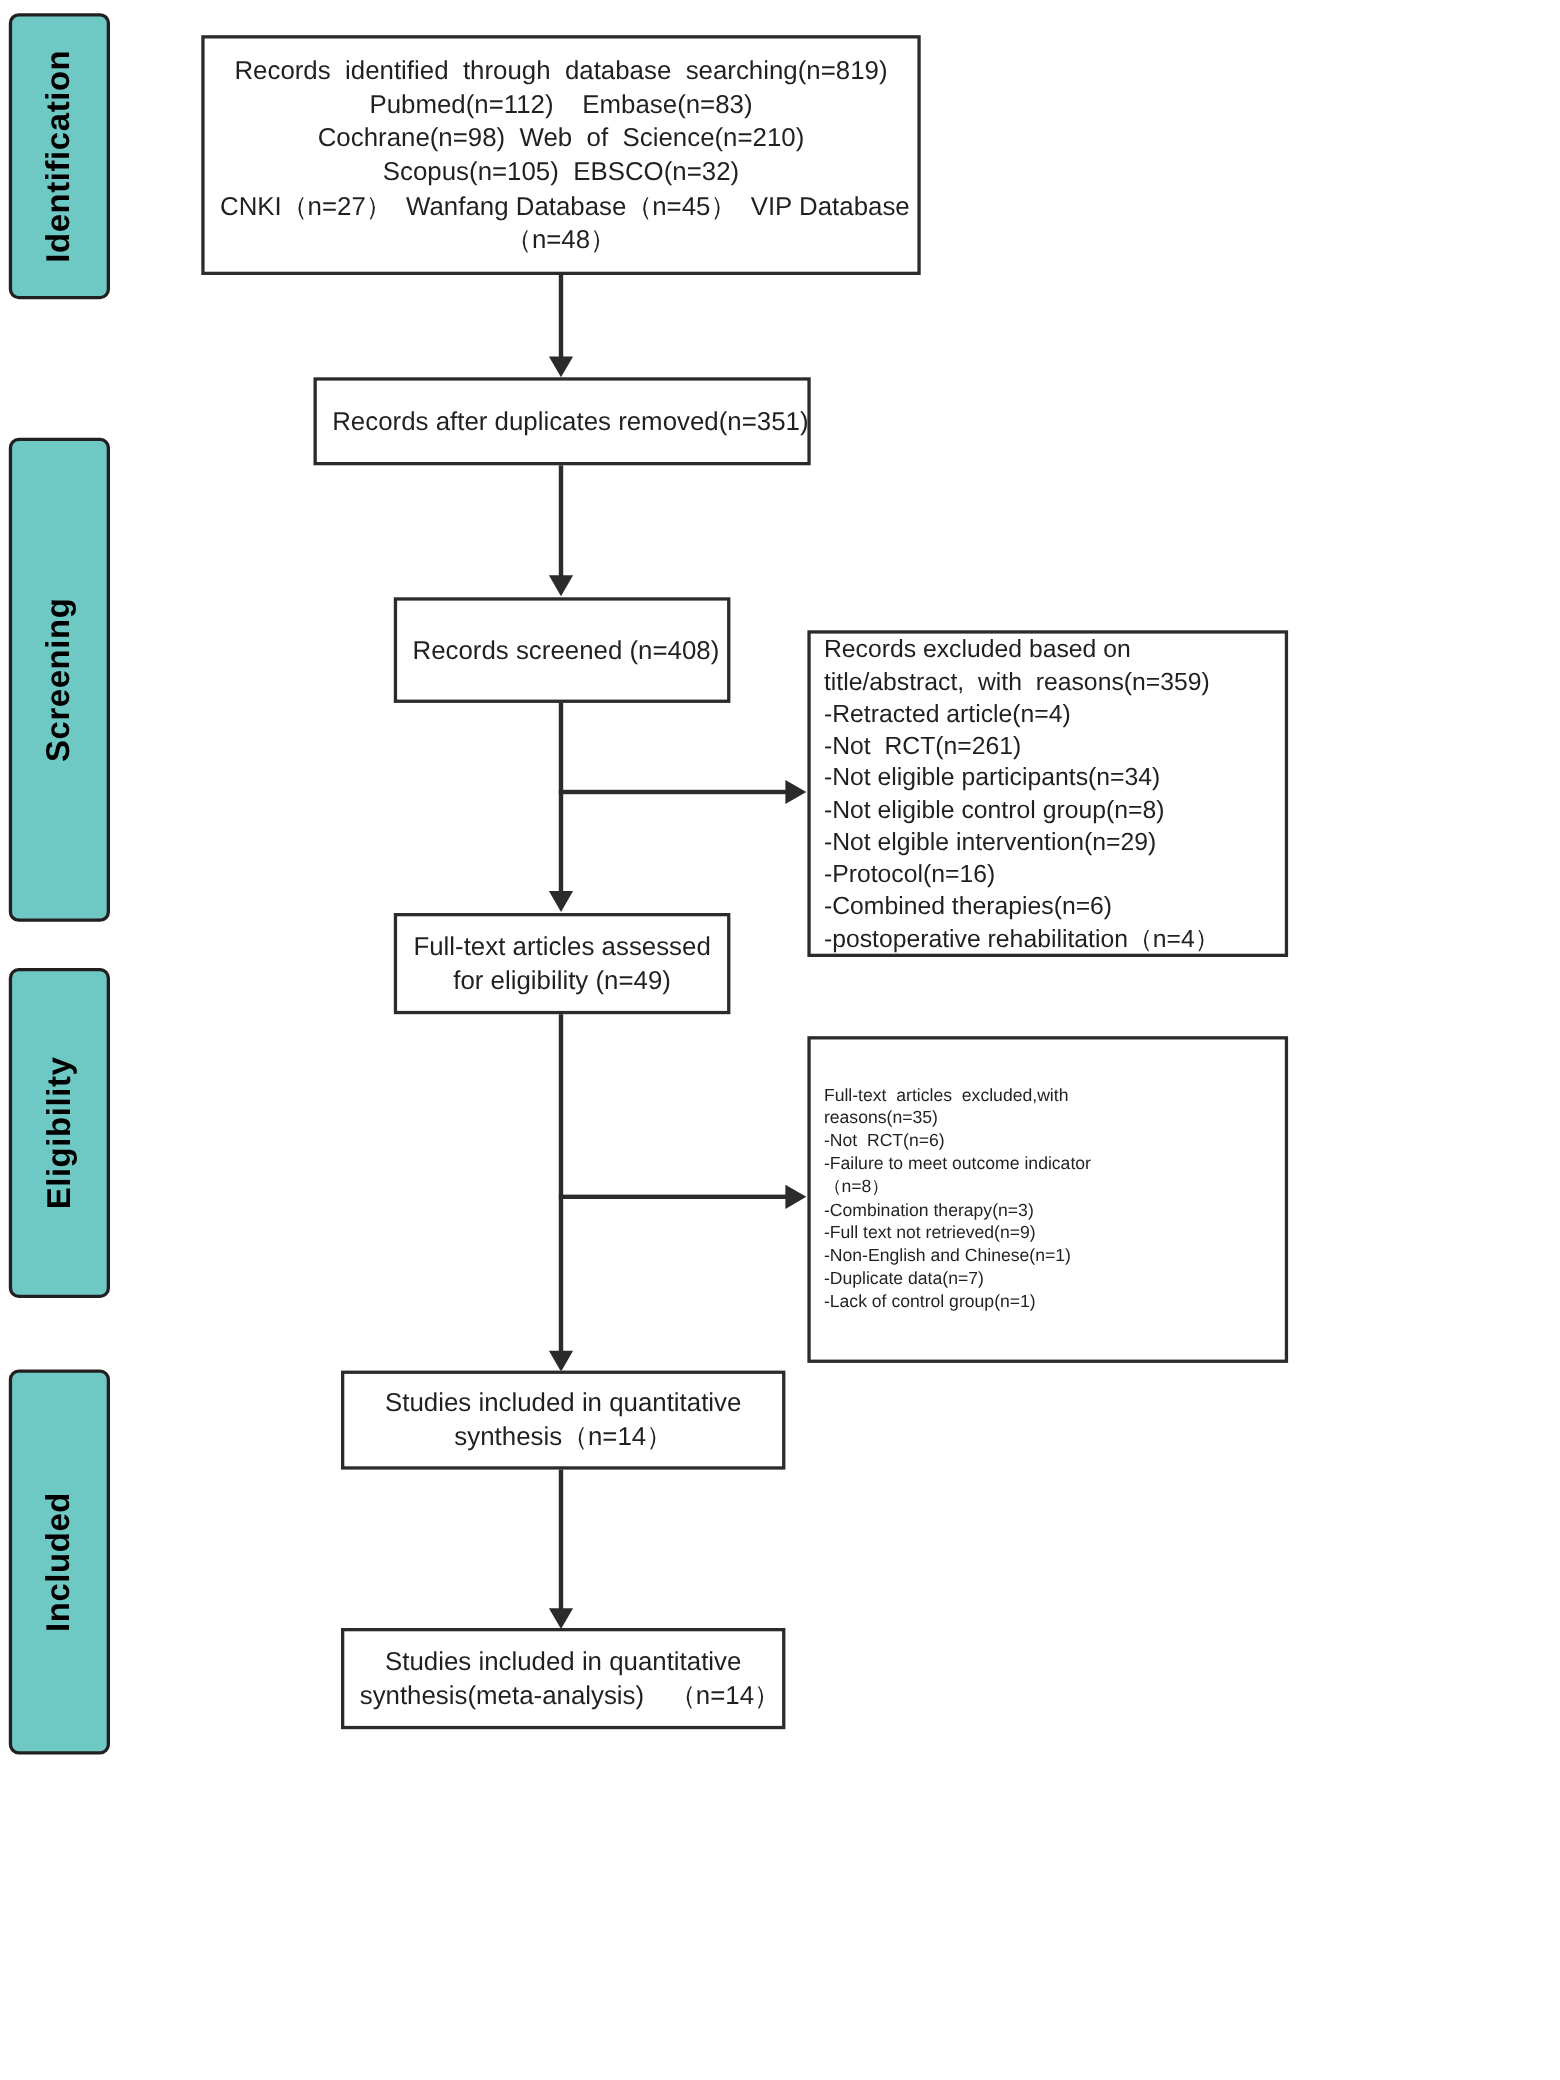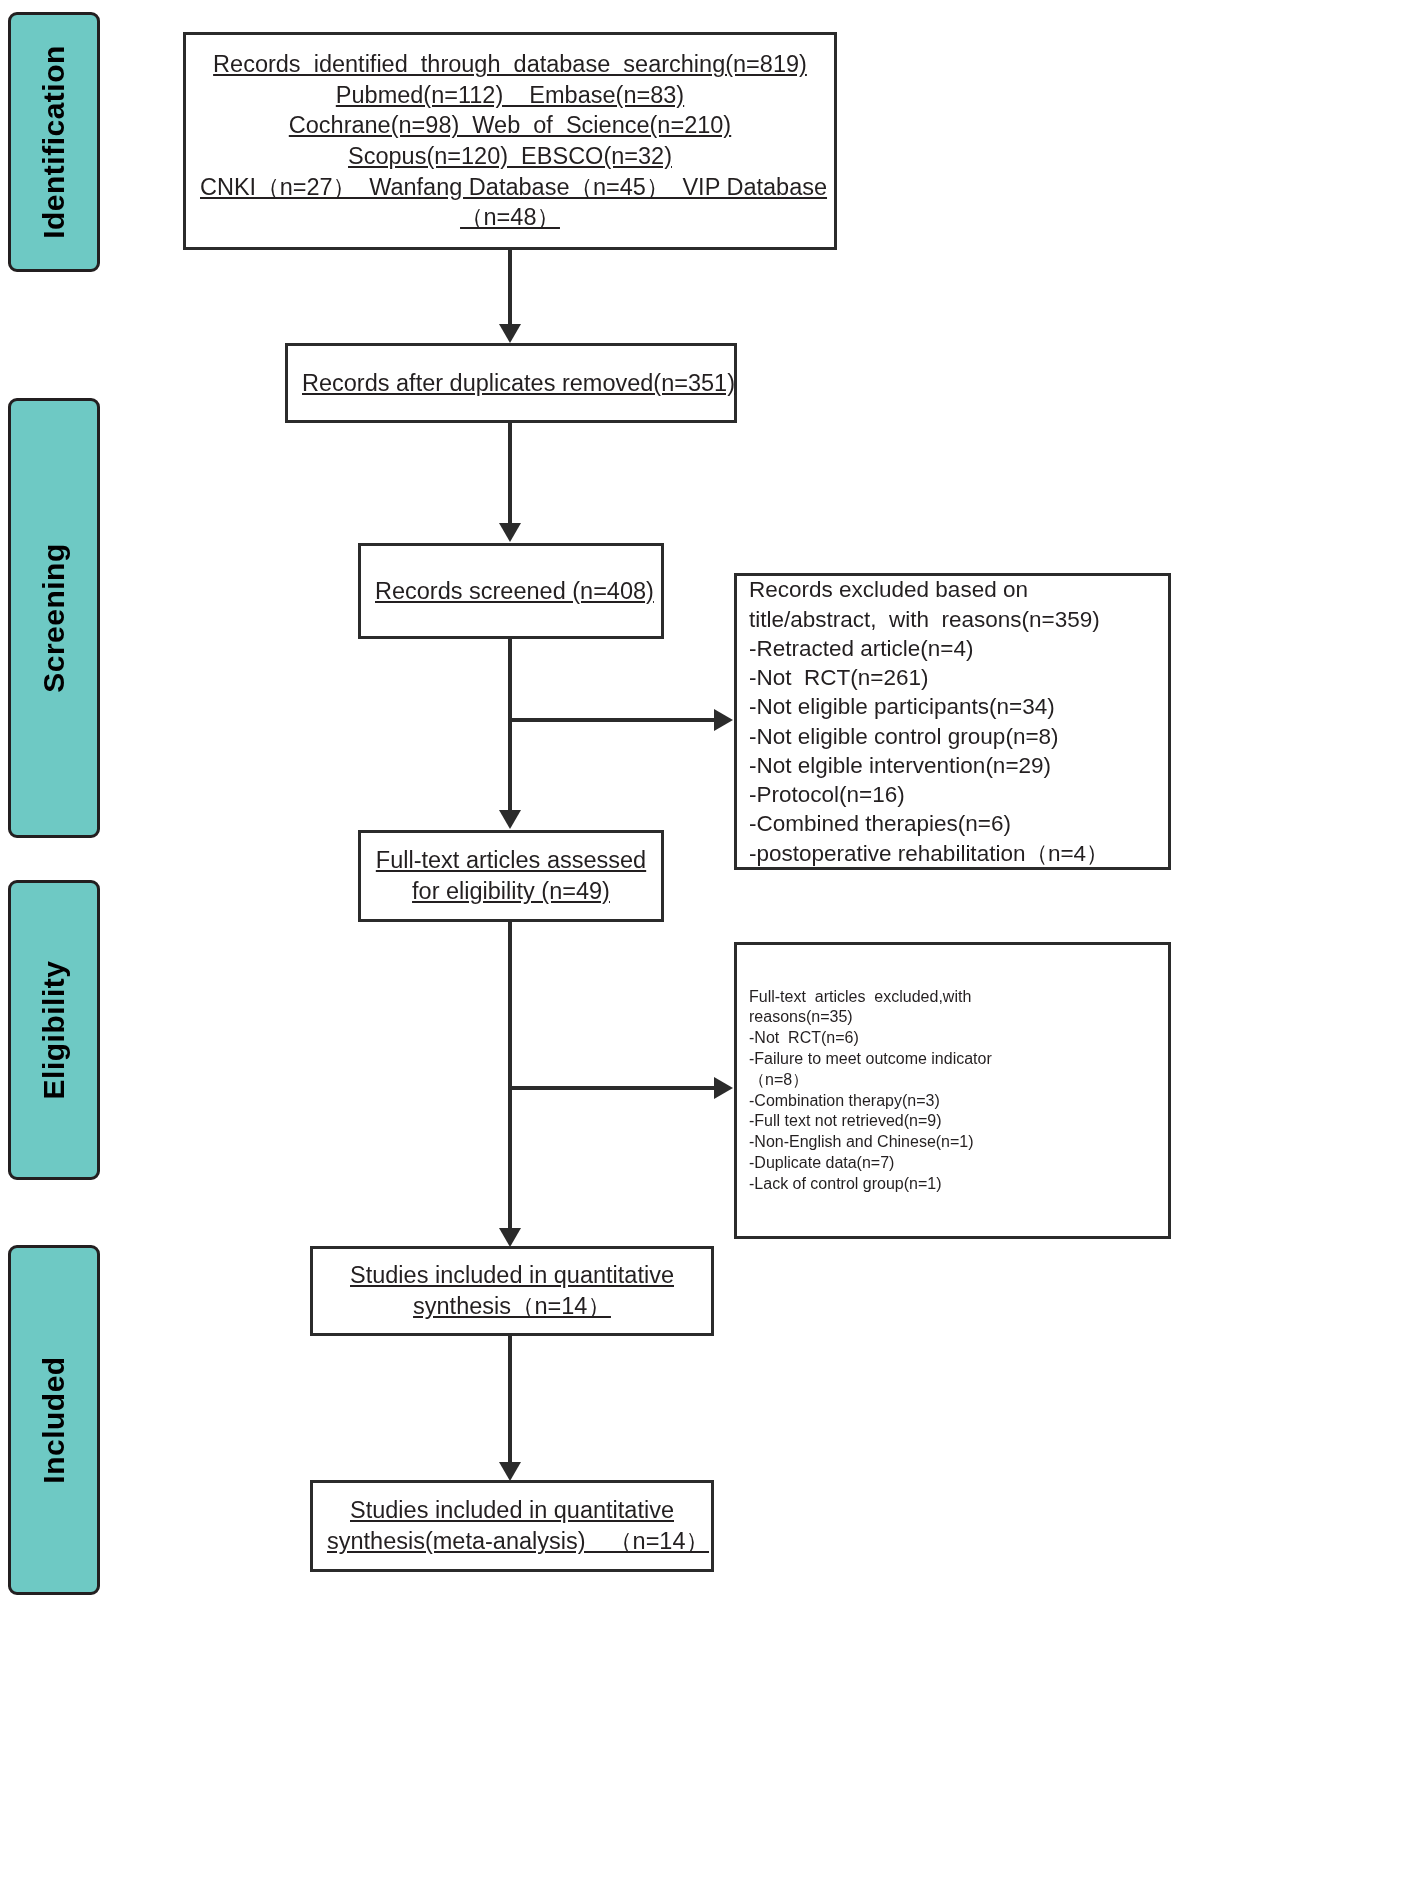--- a/index.html
+++ b/index.html
@@ -49,21 +49,20 @@
     box-sizing: border-box;
     display: flex;
     align-items: center;
     font-size: 23.5px;
     line-height: 1.30;
     color: #231f20;
   }
   .box.center-text {
     justify-content: flex-start;
     text-align: center;
-    text-decoration: underline;
   }
   .box.left-text {
     justify-content: flex-start;
     text-align: left;
   }
   .box .box-inner {
     padding: 0 14px;
     width: 100%;
     box-sizing: border-box;
   }
@@ -119,21 +118,21 @@
 
   <div class="stage-bar" style="left:8px; top:1245px; width:92px; height:350px;">
     <span class="stage-text">Included</span>
   </div>
 
   <div class="box center-text" style="left:183px; top:32px; width:654px; height:218px;">
     <div class="box-inner">
       <span class="line">Records  identified  through  database  searching(n=819)</span>
       <span class="line">Pubmed(n=112)    Embase(n=83)</span>
       <span class="line">Cochrane(n=98)  Web  of  Science(n=210)</span>
-      <span class="line">Scopus(n=120)  EBSCO(n=32)</span>
+      <span class="line">Scopus(n=105)  EBSCO(n=32)</span>
       <span class="line">CNKI（n=27）  Wanfang Database（n=45）  VIP Database</span>
       <span class="line">（n=48）</span>
     </div>
   </div>
 
   <div class="vline" style="left:508px; top:250px; height:78px;"></div>
   <div class="arrow-down" style="left:499px; top:324px;"></div>
 
   <div class="box center-text" style="left:285px; top:343px; width:452px; height:80px;">
     <div class="box-inner">

